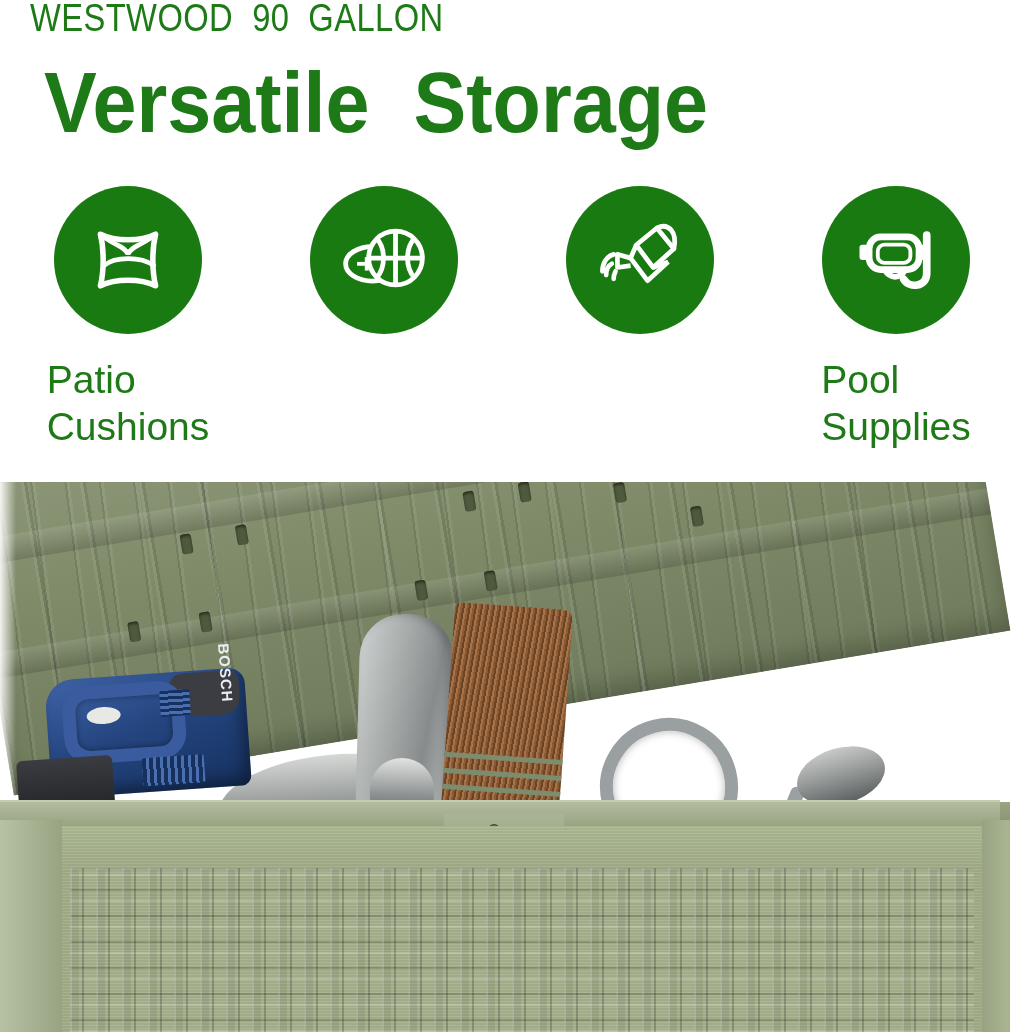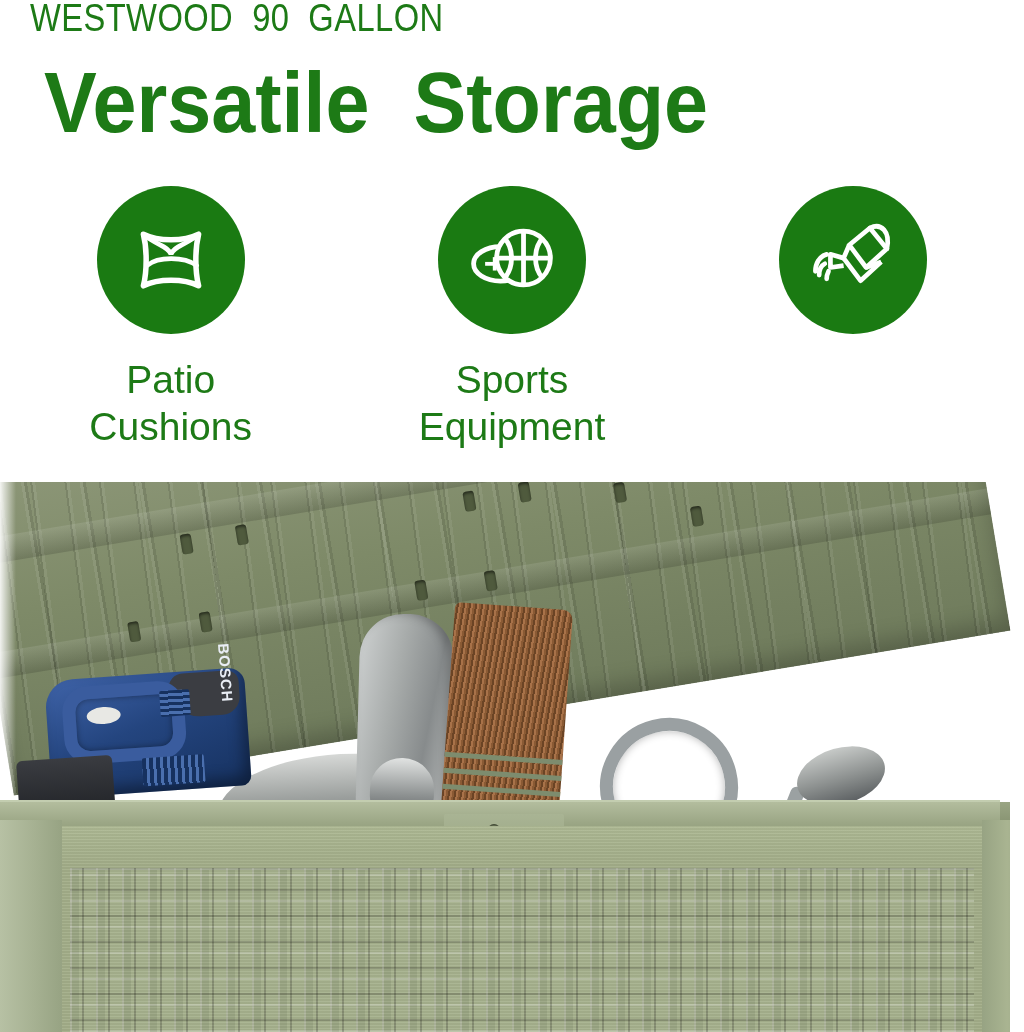--- a/index.html
+++ b/index.html
@@ -71,21 +71,20 @@
     display: flex;
     align-items: center;
     justify-content: center;
   }
   .badge svg { display: block; }
   .feat-label {
     margin-top: 22px;
     font-size: 39px;
     line-height: 47px;
     color: #1d7a16;
-    text-align: center;
     white-space: pre-line;
     font-weight: 400;
   }
 
   
   .photo {
     position: absolute;
     left: 0;
     top: 482px;
     width: 1024px;
@@ -437,22 +436,20 @@
           <line x1="40" y1="46" x2="40" y2="62" stroke="#ffffff" stroke-width="4"></line>
           <line x1="48" y1="47" x2="48" y2="61" stroke="#ffffff" stroke-width="4"></line>
 
           <circle cx="62" cy="48" r="28" fill="#1a7a12" stroke="#ffffff" stroke-width="5"></circle>
           <line x1="62" y1="20" x2="62" y2="76" stroke="#ffffff" stroke-width="5"></line>
           <line x1="34" y1="48" x2="90" y2="48" stroke="#ffffff" stroke-width="5"></line>
           <path d="M42 27 C52 38 52 58 42 69" fill="none" stroke="#ffffff" stroke-width="5"></path>
           <path d="M82 27 C72 38 72 58 82 69" fill="none" stroke="#ffffff" stroke-width="5"></path>
         </svg>
       </div>
-      <div class="feat-label">Sports
-Equipment</div>
     </div>
 
     <div class="feature">
       <div class="badge">
         <svg width="94" height="94" viewBox="0 0 100 100">
 
           <path d="M46 34 L68 16 L86 38 L64 58 Z" fill="none" stroke="#ffffff" stroke-width="5" stroke-linejoin="round"></path>
           <path d="M46 34 L40 48 L58 72 L80 52" fill="none" stroke="#ffffff" stroke-width="5" stroke-linejoin="round"></path>
           <path d="M64 58 L80 52" fill="none" stroke="#ffffff" stroke-width="5"></path>
 
@@ -460,20 +457,39 @@
 
           <path d="M40 48 L26 44 L26 58 L40 56" fill="none" stroke="#ffffff" stroke-width="5" stroke-linejoin="round"></path>
 
           <path d="M22 44 C14 46 10 54 10 62" fill="none" stroke="#ffffff" stroke-width="5" stroke-linecap="round"></path>
           <path d="M20 54 C16 56 14 60 14 66" fill="none" stroke="#ffffff" stroke-width="5" stroke-linecap="round"></path>
           <path d="M24 62 C23 64 22 68 22 70" fill="none" stroke="#ffffff" stroke-width="5" stroke-linecap="round"></path>
         </svg>
       </div>
     </div>
 
+    <div class="feature">
+      <div class="badge">
+        <svg width="96" height="96" viewBox="0 0 100 100">
+
+          <rect x="22" y="26" width="52" height="34" rx="12" fill="none" stroke="#ffffff" stroke-width="7"></rect>
+
+          <rect x="31" y="34" width="34" height="19" rx="7" fill="none" stroke="#ffffff" stroke-width="4"></rect>
+
+          <rect x="12" y="34" width="9" height="16" rx="3" fill="#ffffff"></rect>
+          <rect x="75" y="34" width="9" height="16" rx="3" fill="#ffffff"></rect>
+
+          <path d="M38 60 C44 70 54 70 60 60" fill="none" stroke="#ffffff" stroke-width="6" stroke-linecap="round"></path>
+
+          <path d="M82 24 L82 64 C82 78 64 80 58 70" fill="none" stroke="#ffffff" stroke-width="8" stroke-linecap="round" stroke-linejoin="round"></path>
+        </svg>
+      </div>
+      <div class="feat-label">Pool
+Supplies</div>
+    </div>
 
   </div>
 
   <div class="photo">
 
     <div class="lid">
       <div class="lid-ribs"></div>
       <div class="lid-band" style="top:72px;"></div>
       <div class="lid-band" style="top:186px;"></div>
       <div class="slot" style="left:206px; top:100px;"></div>

